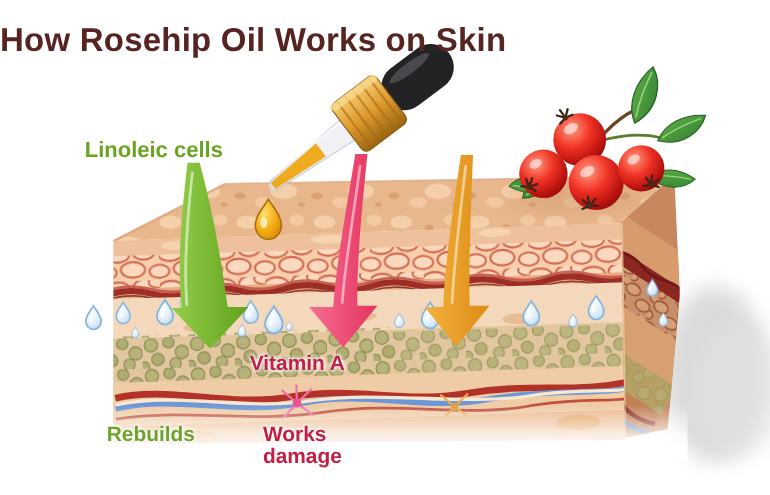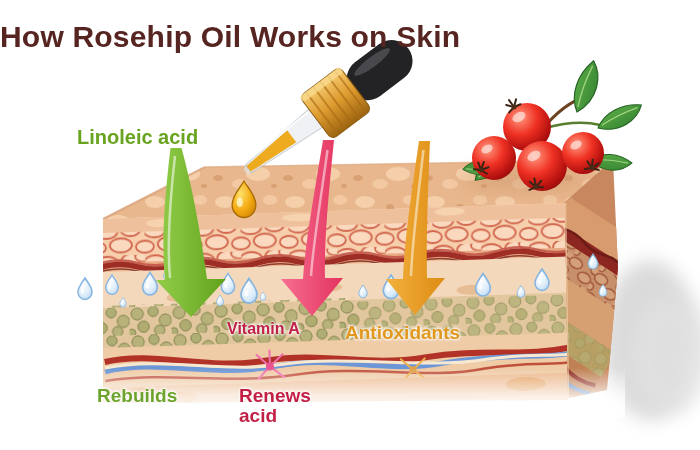--- a/index.html
+++ b/index.html
@@ -3,21 +3,21 @@
 <meta charset="utf-8">
 <style>
   html,body{margin:0;padding:0;background:#fff;}
   .stage{position:relative;width:700px;height:450px;background:#fff;overflow:hidden;
          font-family:"Liberation Sans", sans-serif;}
   .stage svg{position:absolute;left:0;top:0;}
   .lbl{position:absolute;font-weight:bold;
        text-shadow:0 1px 3px rgba(255,255,255,.95),0 -1px 3px rgba(255,255,255,.95),1px 0 3px rgba(255,255,255,.9);}
   .title{left:0;top:20px;width:700px;font-size:30px;letter-spacing:.2px;color:#572521;text-shadow:none;}
   .linoleic{left:77px;top:126px;width:200px;font-size:20px;color:#68a41f;}
-  .vitamina{left:227px;top:320px;width:160px;font-size:16px;color:#c02148;}
+  .vitamina{left:227px;top:320px;width:160px;font-size:19px;color:#c02148;}
   .antiox{left:345px;top:322px;width:170px;font-size:19px;color:#e2971f;}
   .fx{width:160px;font-size:19px;line-height:20px;top:386px;}
   .fx1{left:97px;color:#6da42d;}
   .fx2{left:239px;color:#c21f45;}
   .fx3{left:378px;color:#c39a2d;}
 </style>
 </head>
 <body>
 
 <div class="stage">
@@ -295,25 +295,24 @@
       <ellipse cx="576" cy="145" rx="6" ry="4" fill="#ffffff" opacity="0.55" transform="rotate(-28 576 145)"></ellipse>
       <use href="#sepal" transform="translate(592,168) rotate(25)"></use>
     </g>
   </g>
 
   <rect x="90" y="368" width="535" height="50" fill="url(#fadeBottom)"></rect>
 </svg>
 
 <div class="lbl title">How Rosehip Oil Works on Skin</div>
 
-<div class="lbl linoleic">Linoleic acid</div>
+<div class="lbl linoleic">Linoleic cells</div>
 <div class="lbl vitamina">Vitamin A</div>
-<div class="lbl antiox">Antioxidants</div>
 
 <div class="lbl fx fx1">
   <div>Rebuilds</div>
 </div>
 <div class="lbl fx fx2">
-  <div>Renews</div>
-  <div>acid</div>
+  <div>Works</div>
+  <div>damage</div>
 </div>
 
 </div>
 
 </body></html>

